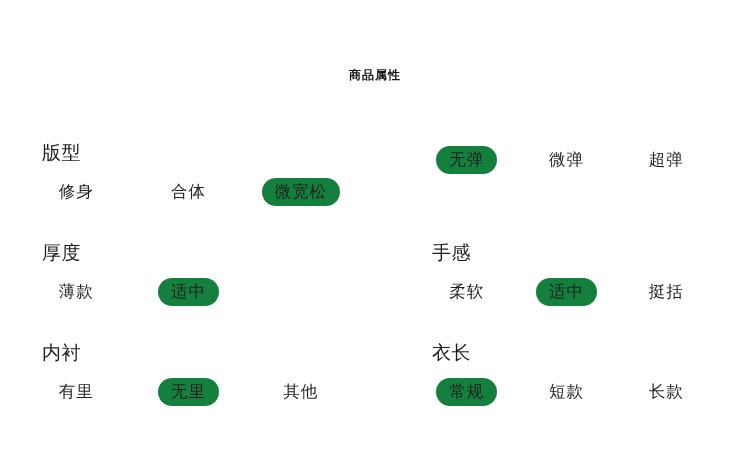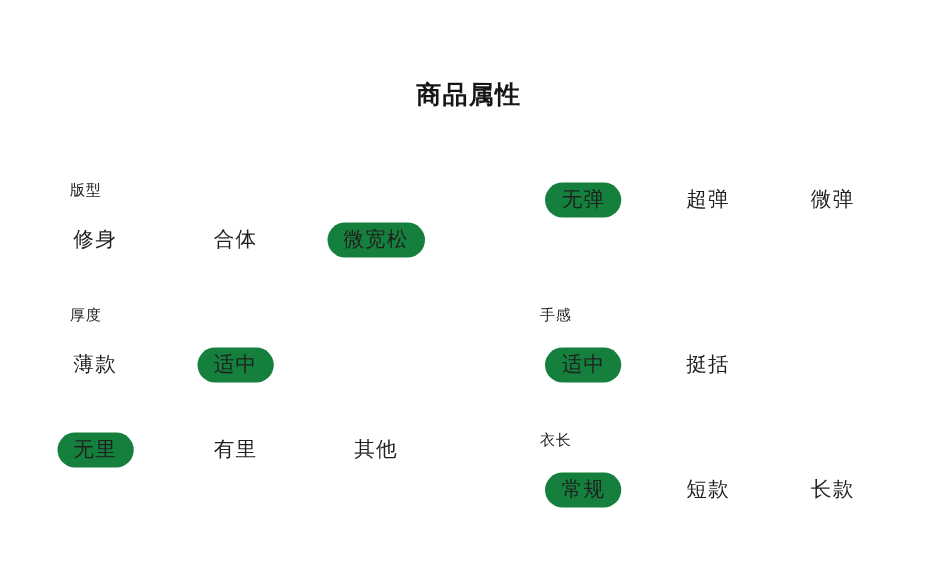--- a/index.html
+++ b/index.html
@@ -19,46 +19,46 @@
     width: 750px;
     height: 470px;
     box-sizing: border-box;
   }
   .panel-title {
     position: absolute;
     top: 60px;
     left: 0;
     width: 750px;
     text-align: center;
-    font-size: 20px;
+    font-size: 12px;
     font-weight: bold;
     letter-spacing: 1px;
     color: #161616;
     line-height: 30px;
   }
   .attr-grid {
     position: absolute;
     top: 132px;
     left: 0;
     width: 750px;
     display: grid;
     grid-template-columns: 397px 353px;
     grid-template-rows: 100px 100px 100px;
   }
   .attr-group {
     position: relative;
     box-sizing: border-box;
   }
   .group-label {
-    font-size: 12px;
+    font-size: 19px;
     font-weight: normal;
     color: #1c1c1c;
     line-height: 24px;
     letter-spacing: 0.5px;
-    margin: 0 0 0 56px;
+    margin: 0 0 0 42px;
     padding-top: 8px;
   }
   .col-right .group-label {
     margin-left: 35px;
   }
   .option-row {
     display: grid;
     grid-template-columns: repeat(3, 1fr);
     align-items: center;
     margin-top: 14px;
@@ -117,59 +117,63 @@
         </div>
       </div>
     </div>
 
     <div class="attr-group col-right">
       <div class="option-row">
         <div class="option-cell">
           <span class="option selected">无弹</span>
         </div>
         <div class="option-cell">
-          <span class="option">超弹</span>
+          <span class="option">微弹</span>
         </div>
         <div class="option-cell">
-          <span class="option">微弹</span>
+          <span class="option">超弹</span>
         </div>
       </div>
     </div>
 
     <div class="attr-group col-left">
       <div class="group-label">厚度</div>
       <div class="option-row">
         <div class="option-cell">
           <span class="option">薄款</span>
         </div>
         <div class="option-cell">
           <span class="option selected">适中</span>
         </div>
       </div>
     </div>
 
     <div class="attr-group col-right">
       <div class="group-label">手感</div>
       <div class="option-row">
         <div class="option-cell">
+          <span class="option">柔软</span>
+        </div>
+        <div class="option-cell">
           <span class="option selected">适中</span>
         </div>
         <div class="option-cell">
           <span class="option">挺括</span>
         </div>
       </div>
     </div>
 
     <div class="attr-group col-left">
+      <div class="group-label">内衬</div>
       <div class="option-row">
         <div class="option-cell">
-          <span class="option selected">无里</span>
+          <span class="option">有里</span>
         </div>
         <div class="option-cell">
-          <span class="option">有里</span>
+          <span class="option selected">无里</span>
         </div>
         <div class="option-cell">
           <span class="option">其他</span>
         </div>
       </div>
     </div>
 
     <div class="attr-group col-right">
       <div class="group-label">衣长</div>
       <div class="option-row">

